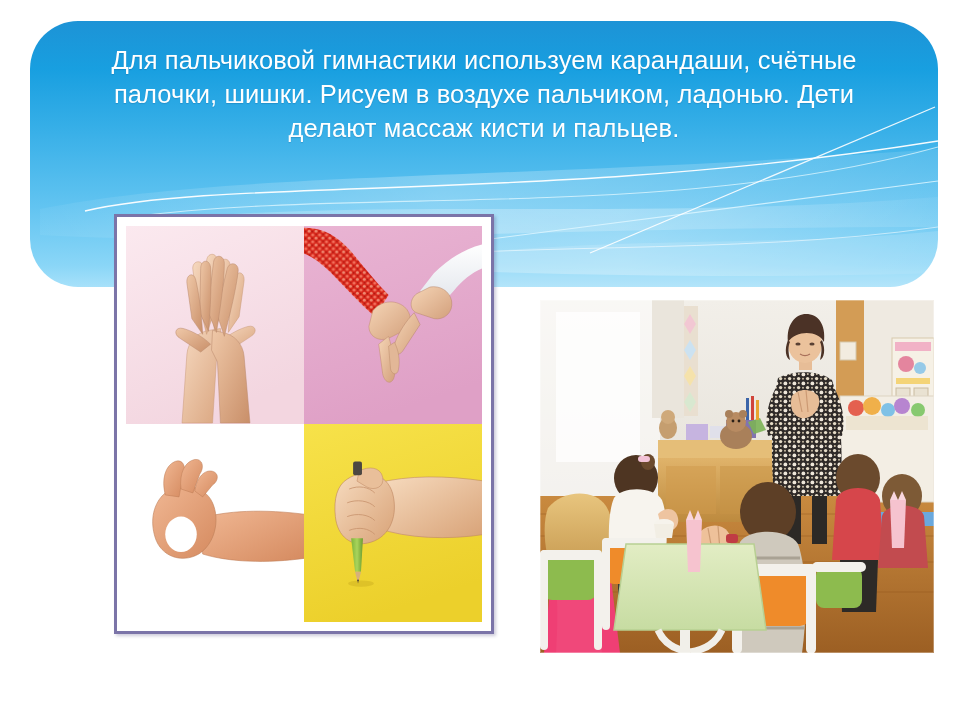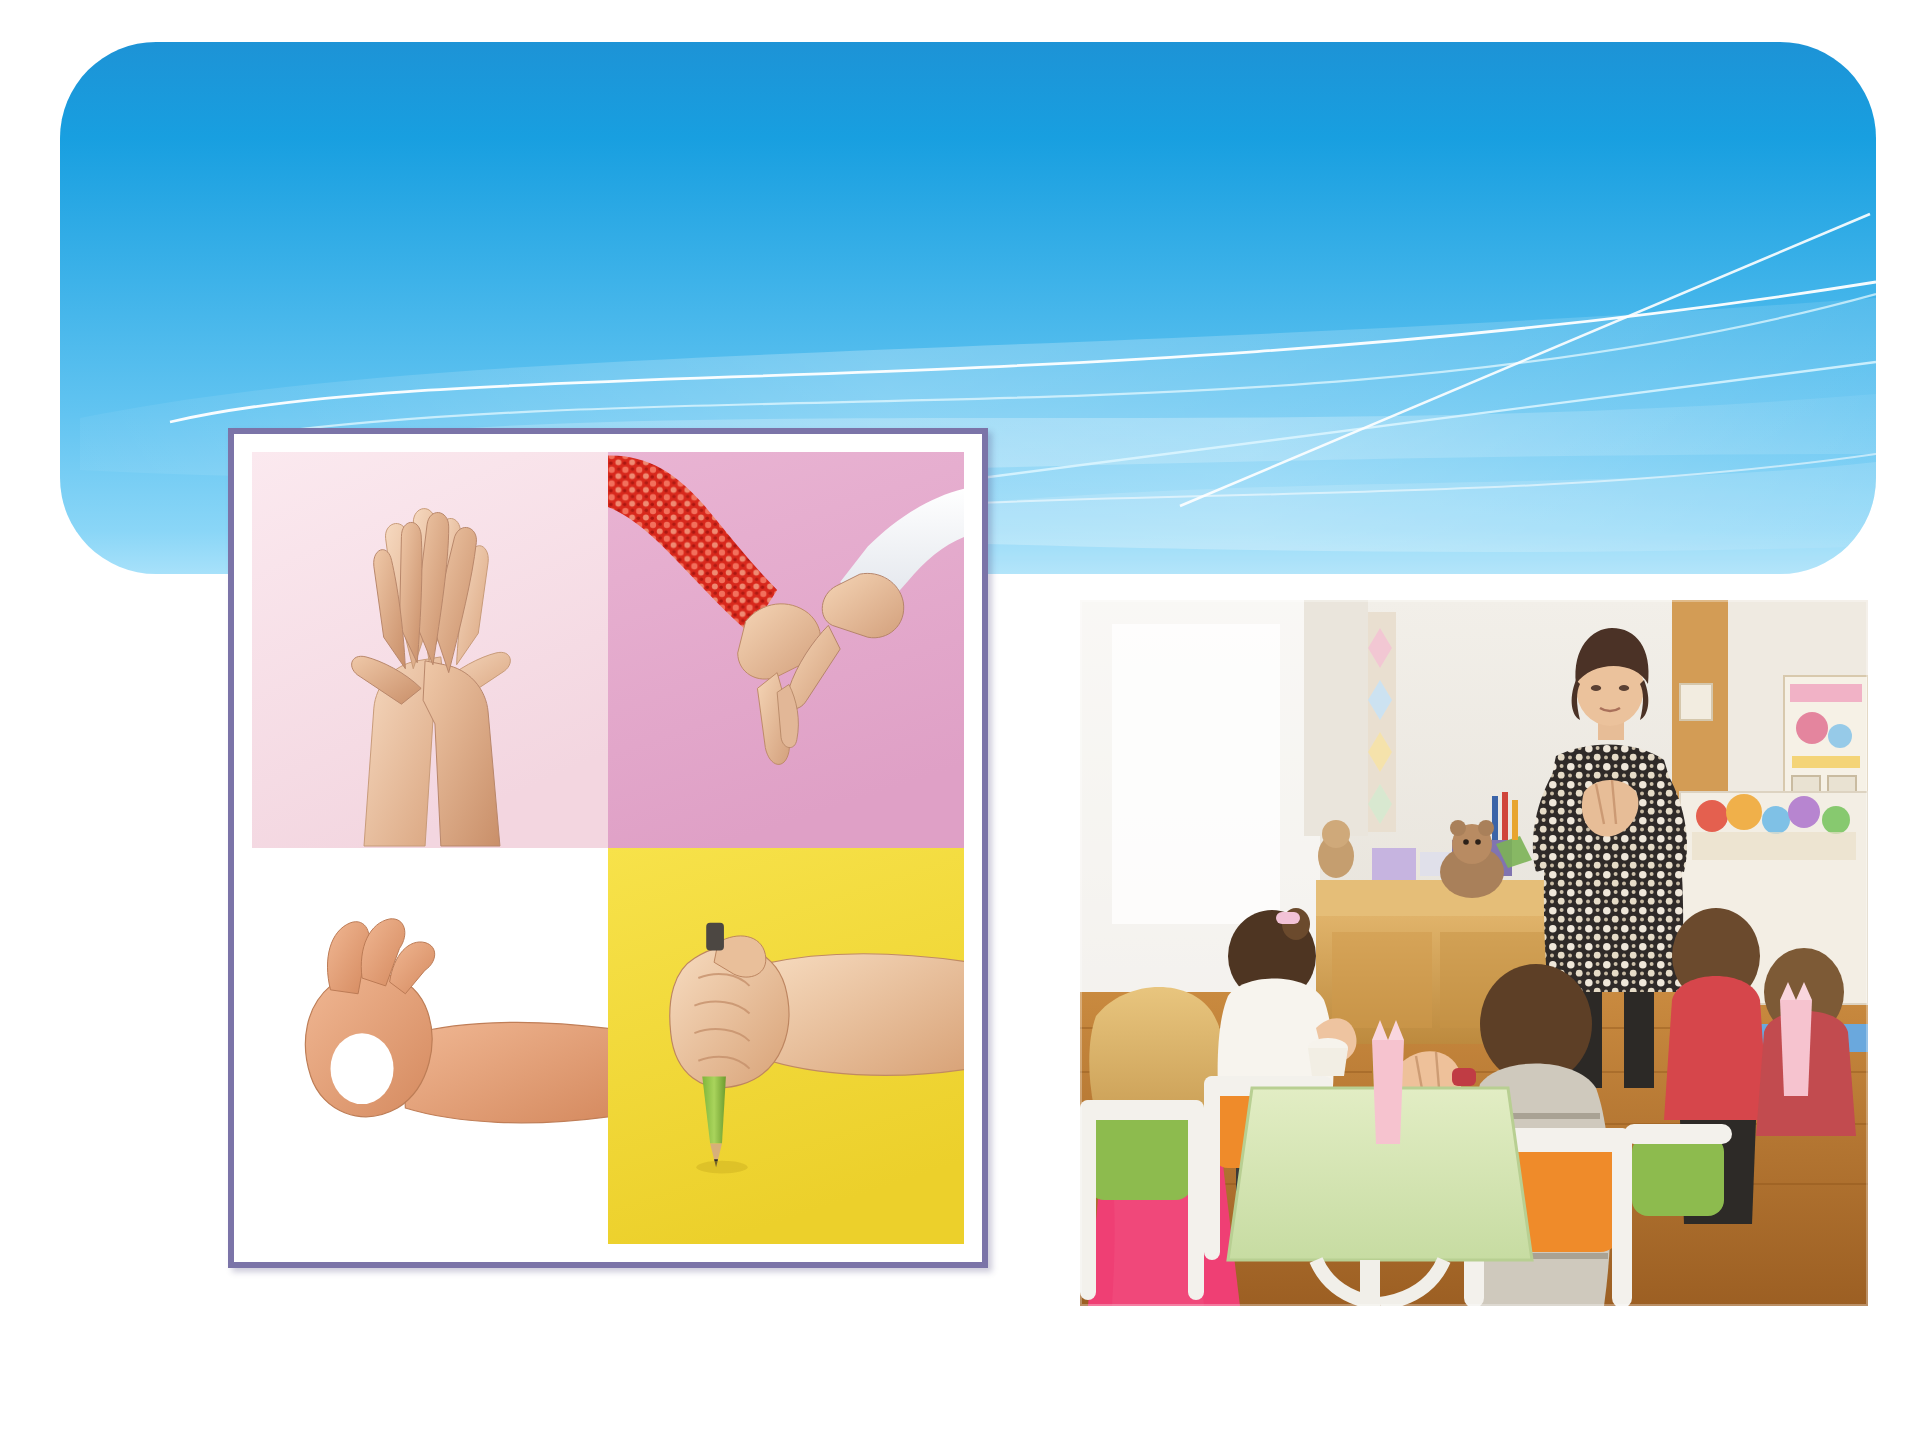--- a/index.html
+++ b/index.html
@@ -127,20 +127,23 @@
       <path d="M120,200 C330,176 620,200 908,176 L908,252 C600,262 320,244 120,240 Z" fill="url(#swB)"></path>
       <path d="M400,236 C600,214 760,226 908,210 L908,266 L420,266 Z" fill="#ffffff" fill-opacity="0.14"></path>
 
       <path d="M55,190 C200,156 520,182 908,120" fill="none" stroke="#ffffff" stroke-opacity="0.95" stroke-width="1.4"></path>
       <path d="M100,196 C330,166 640,200 908,126" fill="none" stroke="#e9fbff" stroke-opacity="0.7" stroke-width="1.1"></path>
       <path d="M258,246 C470,218 700,236 908,206" fill="none" stroke="#ffffff" stroke-opacity="0.55" stroke-width="1"></path>
       <path d="M260,244 L908,160" fill="none" stroke="#ddf6ff" stroke-opacity="0.85" stroke-width="1.2"></path>
       <path d="M905,86 L560,232" fill="none" stroke="#ffffff" stroke-opacity="0.9" stroke-width="1.3"></path>
     </svg>
 
+    <div class="banner-text">Для  пальчиковой  гимнастики используем  карандаши, счётные
+палочки, шишки. Рисуем  в  воздухе  пальчиком, ладонью. Дети
+делают  массаж  кисти и пальцев.</div>
   </div>
 
   <div class="collage-frame">
     <div class="collage">
 
       <div class="quad tl">
         <svg viewBox="0 0 181 201" preserveAspectRatio="xMidYMid slice" width="100%" height="100%">
           <defs>
             <linearGradient id="plPink" x1="0" y1="0" x2="0.4" y2="1">
               <stop offset="0" stop-color="#fbe9ef"></stop>

